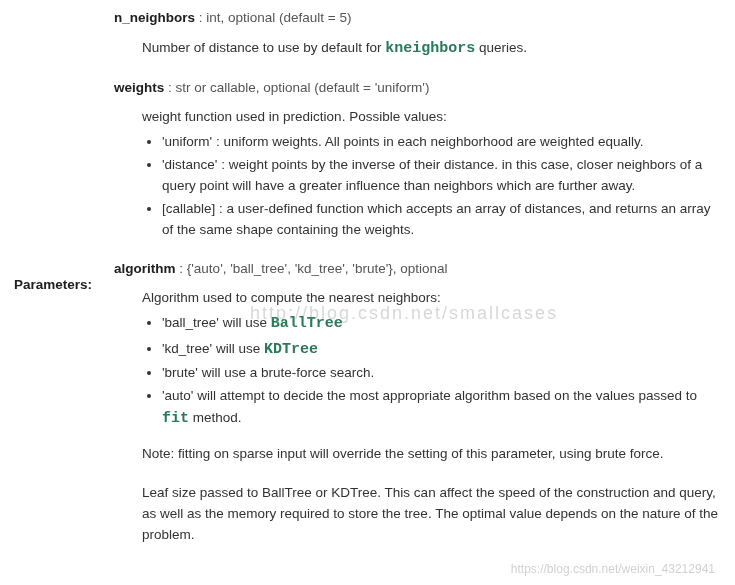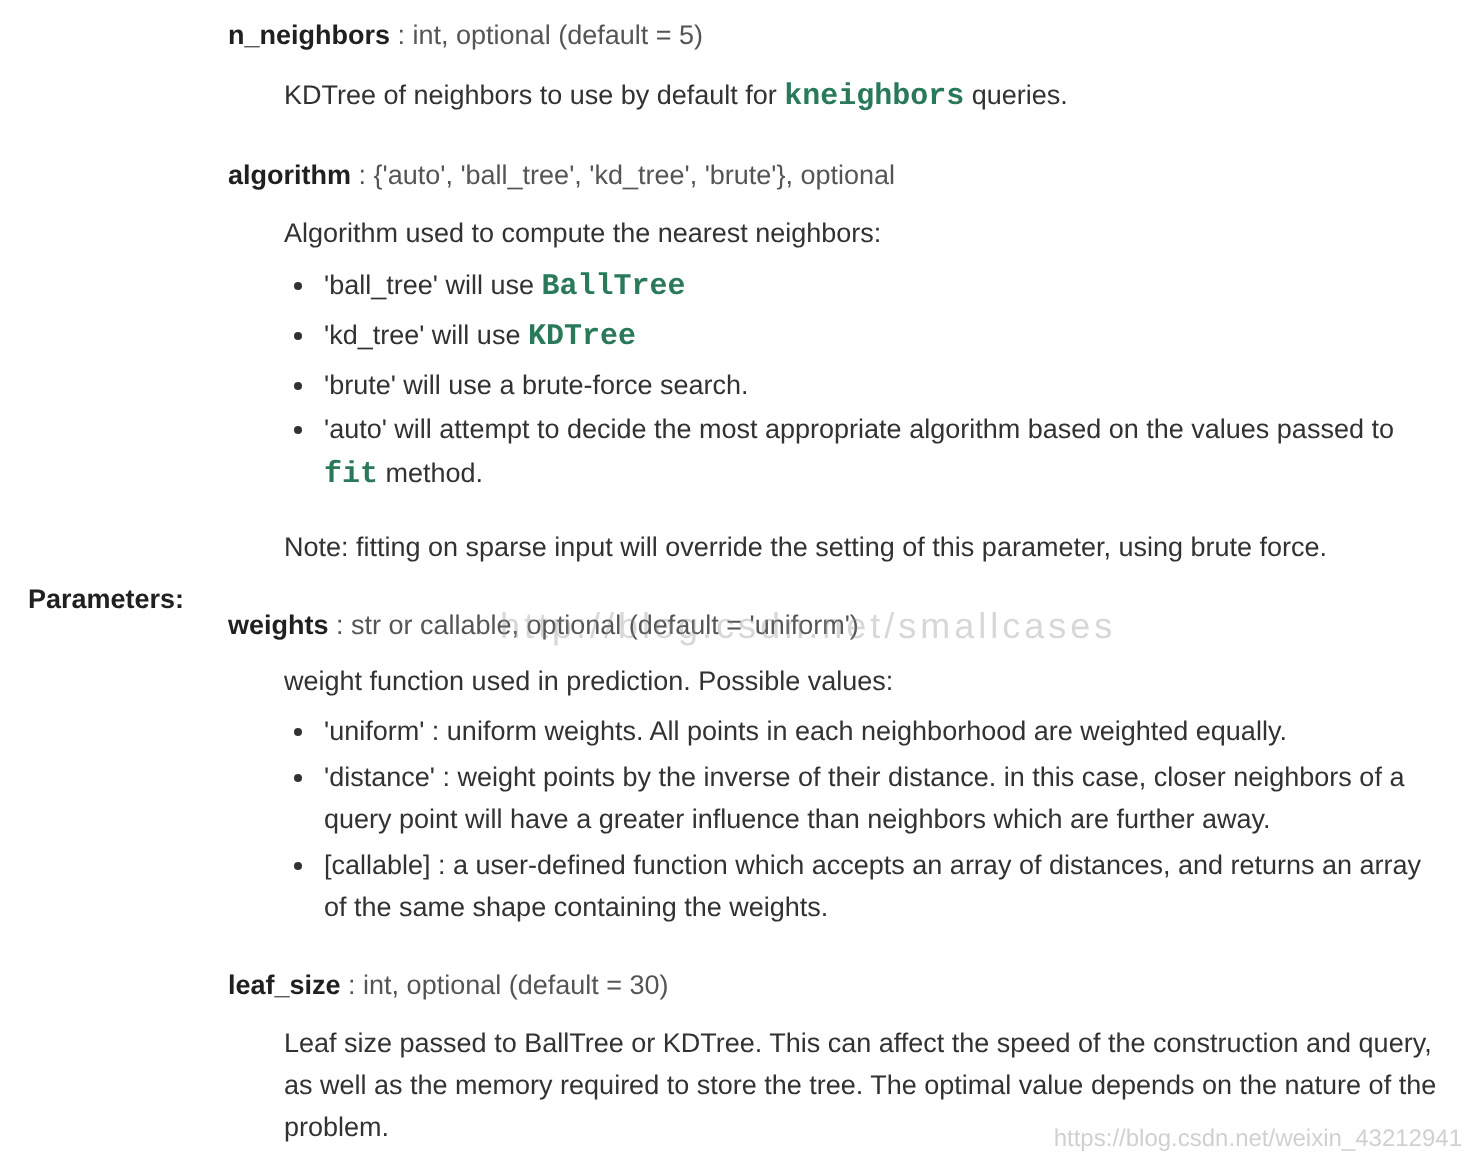--- a/index.html
+++ b/index.html
@@ -65,77 +65,74 @@
     user-select: none;
     white-space: nowrap;
   }
   .watermark.center {
     left: 250px;
     top: 300px;
     font-size: 18px;
     letter-spacing: 2px;
   }
   .watermark.corner {
-    right: 4px;
+    right: 20px;
     bottom: 6px;
     font-size: 12px;
     color: rgba(150,150,150,0.45);
   }
   .note-spacing { margin-top: 14px; }
 </style>
 </head>
 <body>
 
 <div class="row">
   <div class="label-col">Parameters:</div>
   <div class="content-col">
 
     <div class="param-block">
       <div class="param-header">
         <span class="param-name">n_neighbors</span><span class="param-type colon-gap"> : int, optional (default = 5)</span>
       </div>
       <div class="param-desc">
-        <span>KDTree of neighbors to use by default for </span><code class="literal">kneighbors</code><span> queries.</span>
+        <span>Number of distance to use by default for </span><code class="literal">kneighbors</code><span> queries.</span>
+      </div>
+    </div>
+
+    <div class="param-block">
+      <div class="param-header">
+        <span class="param-name">weights</span><span class="param-type colon-gap"> : str or callable, optional (default = 'uniform')</span>
+      </div>
+      <div class="param-desc">
+        <div>weight function used in prediction. Possible values:</div>
+        <ul class="opts">
+          <li>'uniform' : uniform weights. All points in each neighborhood are weighted equally.</li>
+          <li>'distance' : weight points by the inverse of their distance. in this case, closer neighbors of a query point will have a greater influence than neighbors which are further away.</li>
+          <li>[callable] : a user-defined function which accepts an array of distances, and returns an array of the same shape containing the weights.</li>
+        </ul>
       </div>
     </div>
 
     <div class="param-block">
       <div class="param-header">
         <span class="param-name">algorithm</span><span class="param-type colon-gap"> : {'auto', 'ball_tree', 'kd_tree', 'brute'}, optional</span>
       </div>
       <div class="param-desc">
         <div>Algorithm used to compute the nearest neighbors:</div>
         <ul class="opts">
           <li><span>'ball_tree' will use </span><code class="literal">BallTree</code></li>
           <li><span>'kd_tree' will use </span><code class="literal">KDTree</code></li>
           <li>'brute' will use a brute-force search.</li>
           <li><span>'auto' will attempt to decide the most appropriate algorithm based on the values passed to </span><code class="literal">fit</code><span> method.</span></li>
         </ul>
         <div class="note-spacing">Note: fitting on sparse input will override the setting of this parameter, using brute force.</div>
       </div>
     </div>
 
     <div class="param-block">
-      <div class="param-header">
-        <span class="param-name">weights</span><span class="param-type colon-gap"> : str or callable, optional (default = 'uniform')</span>
-      </div>
-      <div class="param-desc">
-        <div>weight function used in prediction. Possible values:</div>
-        <ul class="opts">
-          <li>'uniform' : uniform weights. All points in each neighborhood are weighted equally.</li>
-          <li>'distance' : weight points by the inverse of their distance. in this case, closer neighbors of a query point will have a greater influence than neighbors which are further away.</li>
-          <li>[callable] : a user-defined function which accepts an array of distances, and returns an array of the same shape containing the weights.</li>
-        </ul>
-      </div>
-    </div>
-
-    <div class="param-block">
-      <div class="param-header">
-        <span class="param-name">leaf_size</span><span class="param-type colon-gap"> : int, optional (default = 30)</span>
-      </div>
       <div class="param-desc">Leaf size passed to BallTree or KDTree. This can affect the speed of the construction and query, as well as the memory required to store the tree. The optimal value depends on the nature of the problem.</div>
     </div>
 
   </div>
 </div>
 
 <div class="watermark center">http://blog.csdn.net/smallcases</div>
 <div class="watermark corner">https://blog.csdn.net/weixin_43212941</div>
 
 </body></html>

